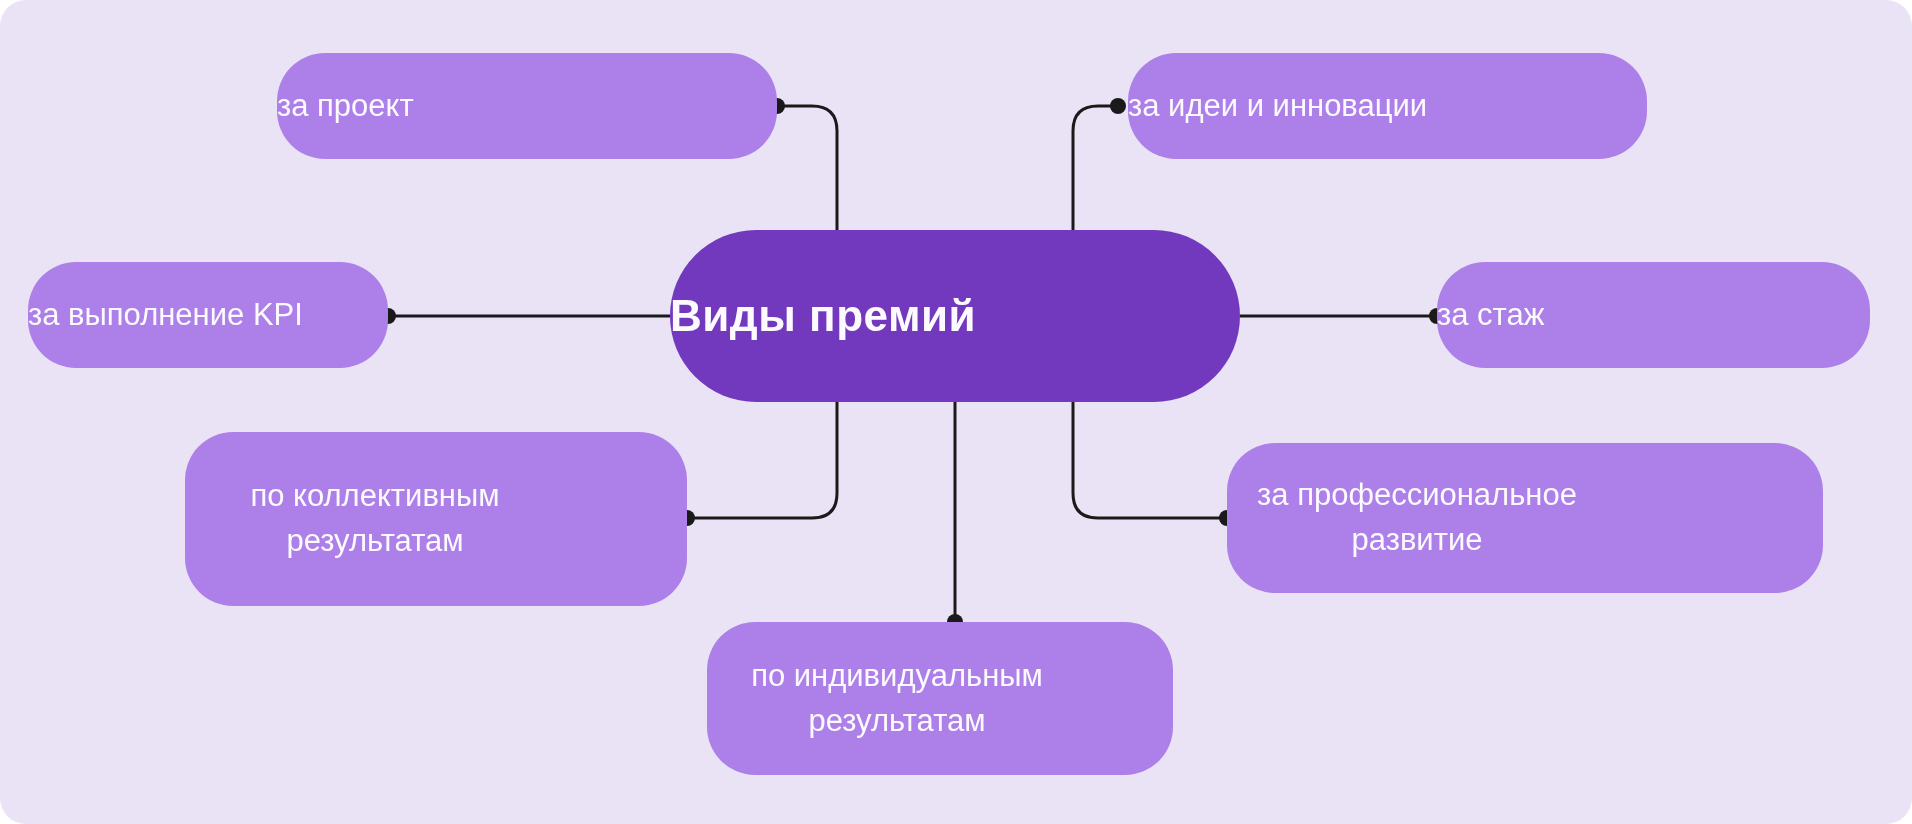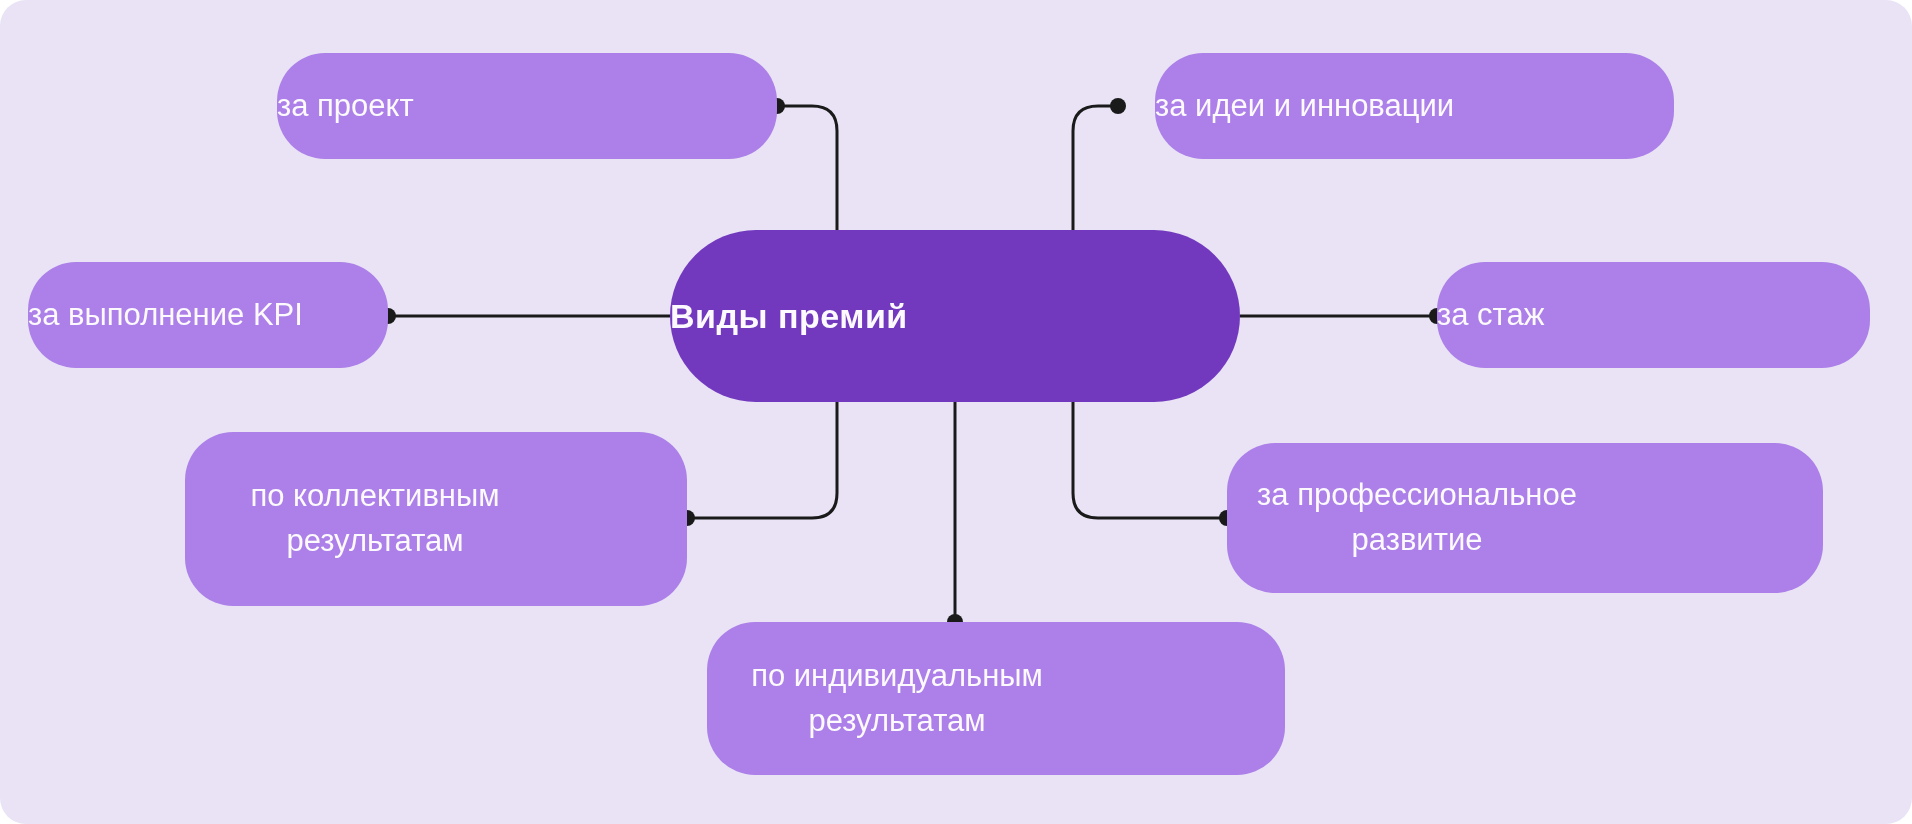--- a/index.html
+++ b/index.html
@@ -37,36 +37,36 @@
   .node-satellite {
     background: #AC80E8;
     border-radius: 48px;
     font-size: 31px;
     font-weight: 500;
     line-height: 1.45;
   }
   .node-central {
     background: #7239BF;
     border-radius: 86px;
-    font-size: 34px;
+    font-size: 44px;
     font-weight: 700;
     letter-spacing: 0.5px;
   }
   .node-label { display: inline-block; }
   .wrap-narrow .node-label { max-width: 380px; }
 
   
   .pos-central   { left: 670px;  top: 230px; width: 570px; height: 172px; }
   .pos-proekt    { left: 277px;  top: 53px;  width: 500px; height: 106px; }
-  .pos-idei      { left: 1155px; top: 53px;  width: 519px; height: 106px; }
+  .pos-idei      { left: 1128px; top: 53px;  width: 519px; height: 106px; }
   .pos-kpi       { left: 28px;   top: 262px; width: 360px; height: 106px; }
   .pos-stazh     { left: 1437px; top: 262px; width: 433px; height: 106px; }
   .pos-kollektiv { left: 185px;  top: 432px; width: 502px; height: 174px; }
   .pos-prof      { left: 1227px; top: 443px; width: 596px; height: 150px; }
-  .pos-individ   { left: 707px;  top: 622px; width: 578px; height: 153px; }
+  .pos-individ   { left: 707px;  top: 622px; width: 466px; height: 153px; }
 </style>
 </head>
 <body>
 
 <div class="canvas">
 
   <svg class="connector-layer" viewBox="0 0 1912 824" xmlns="http://www.w3.org/2000/svg">
 
     <path d="M 777 106 L 812 106 Q 837 106 837 131 L 837 230" fill="none" stroke="#1A1A1A" stroke-width="3"></path>
     <path d="M 1118 106 L 1098 106 Q 1073 106 1073 131 L 1073 230" fill="none" stroke="#1A1A1A" stroke-width="3"></path>

